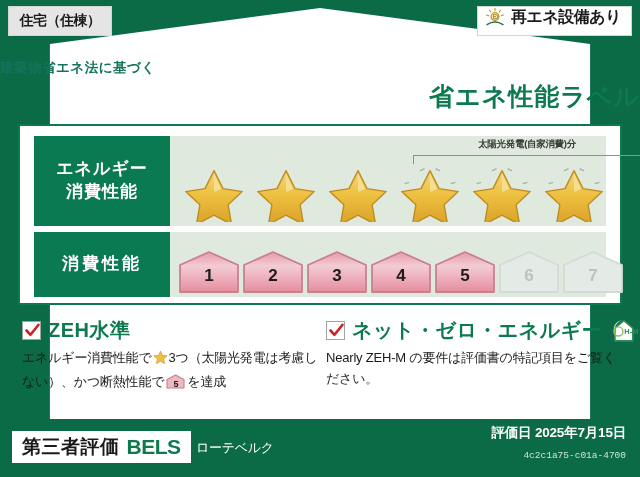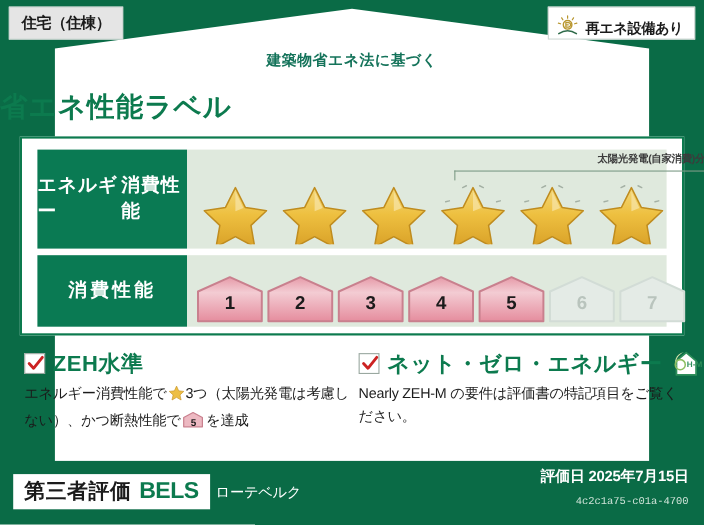--- a/index.html
+++ b/index.html
@@ -33,37 +33,37 @@
     font-size: 14px; font-weight: 700; color: #1b1b1b;
     letter-spacing: -0.5px;
   }
 
   
   #renew-chip {
     position: absolute; right: 8px; top: 6px;
     height: 30px; padding: 0 10px 0 6px;
     background: #ffffff;
     border: 1px solid #cfd8d4;
-    display: flex; align-items: flex-end; gap: 5px;
-    font-size: 13px; font-weight: 700; color: #1b1b1b;
+    display: flex; align-items: flex-start; gap: 5px;
+    font-size: 16px; font-weight: 700; color: #1b1b1b;
     letter-spacing: -0.5px;
   }
   #renew-chip svg { display: block; }
 
   
   #subtitle {
-    position: absolute; left: 0; right: 0; top: 46px;
-    text-align: center;
+    position: absolute; left: 0; right: 0; top: 59px;
+    text-align: left;
     font-size: 13.5px; font-weight: 700; color: #14735a;
     letter-spacing: 0.5px;
     font-family: Liberation Serif, serif;
   }
   #title {
     position: absolute; left: 0; right: 0; top: 80px;
-    text-align: left;
+    text-align: right;
     font-size: 25px; font-weight: 700; color: #0c7a4e;
     letter-spacing: 1px;
   }
 
   
   #inner-box {
     position: absolute;
     left: 18px; top: 124px; width: 604px; height: 181px;
     border: 2px solid #0c7a4e;
     background: #ffffff;
@@ -74,21 +74,21 @@
     display: flex; align-items: stretch;
   }
   #row-energy { top: 10px; height: 90px; }
   #row-insul  { top: 106px; height: 65px; }
 
   .row-label {
     margin-left: 14px;
     width: 136px;
     background: #0a7a53;
     color: #ffffff;
-    display: flex; flex-direction: row;
+    display: flex; flex-direction: column;
     align-items: center; justify-content: center;
     font-size: 17px; font-weight: 700;
     line-height: 1.35;
     letter-spacing: 1px;
     flex: none;
   }
   #row-insul .row-label { font-size: 17px; letter-spacing: 3px; }
 
   .row-body {
     flex: 1;
@@ -108,21 +108,21 @@
 
   #solar-bracket {
     position: absolute;
     left: 243px; top: 19px; width: 228px; height: 9px;
     border: 1.6px solid #7d9b86;
     border-bottom: none;
   }
   #solar-label {
     position: absolute;
     left: 243px; top: 2px; width: 228px;
-    text-align: right;
+    text-align: center;
     font-size: 9.5px; font-weight: 700; color: #3c3c3c;
     letter-spacing: -0.3px;
   }
 
   
   #houses {
     position: absolute; left: 8px; bottom: 3px;
     display: flex; align-items: flex-end; gap: 2px;
   }
   .house { position: relative; width: 62px; height: 44px; }

